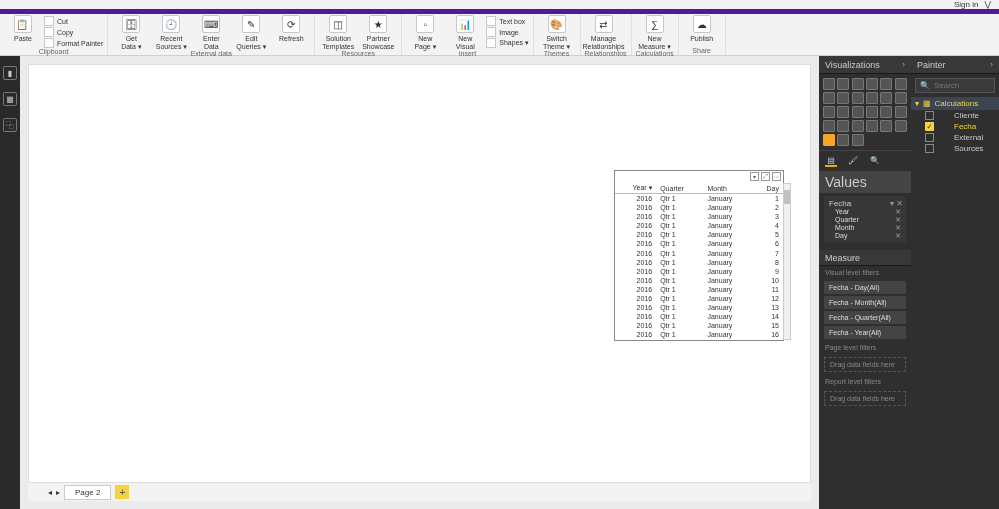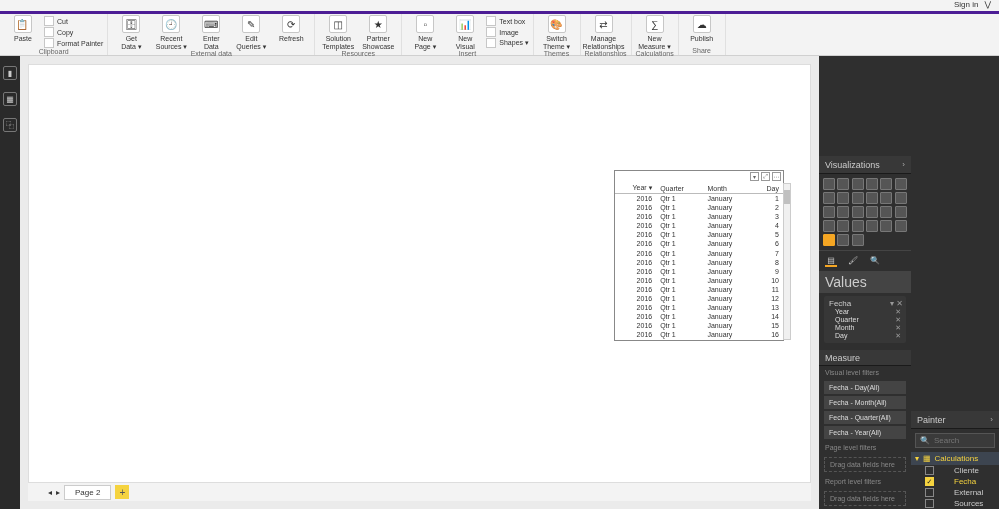--- a/index.html
+++ b/index.html
@@ -1,20 +1,20 @@
 <!DOCTYPE html>
 <html><head>
 <meta charset="utf-8">
 <style>
 * { margin: 0; padding: 0; box-sizing: border-box; font-family: "Segoe UI", Arial, sans-serif; }
 body { width: 999px; height: 509px; background: #fff; overflow: hidden; font-size: 10px; }
 .app { display: flex; flex-direction: column; height: 100%; }
 
 
-.menubar { height: 14px; background: #f3f3f3; border-bottom: 3px solid #4c1d95; display: flex; align-items: flex-start; font-size: 8px; color: #333; padding-left: 4px; gap: 14px; }
+.menubar { height: 14px; background: #f3f3f3; border-bottom: 5px solid #4c1d95; display: flex; align-items: flex-start; font-size: 8px; color: #333; padding-left: 4px; gap: 14px; }
 .menubar-r { margin-left: auto; margin-right: 8px; display:flex; gap:6px;}
 
 
 .ribbon { height: 42px; background: #f3f3f3; border-bottom: 1px solid #d0d0d0; display: flex; }
 .ribbon-group { border-right: 1px solid #e0e0e0; padding: 0 4px; display: flex; flex-direction: column; justify-content: space-between; }
 .ribbon-group-items { display: flex; align-items: flex-start; gap: 2px; height: 100%; padding-top: 1px; }
 .ribbon-group-label { height: 10px; font-size: 7px; color: #666; text-align: center; }
 .ribbon-big { display: flex; flex-direction: column; align-items: center; justify-content: flex-start; width: 38px; font-size: 7px; color: #333; text-align: center; line-height: 1.1; cursor: pointer; }
 .ribbon-big .ico { width: 18px; height: 18px; margin-bottom: 2px; background: #fff; border: 1px solid #c7c7c7; border-radius: 2px; display:flex; align-items:center; justify-content:center; font-size:10px;}
 .ribbon-small-stack { display: flex; flex-direction: column; gap: 1px; font-size: 7px; color: #333; padding-top:1px;}
@@ -36,21 +36,21 @@
 .visual-header { height:12px; display:flex; justify-content:flex-end; padding:1px 2px; gap:2px; }
 .visual-header .vi { width:9px;height:9px;border:1px solid #999;font-size:6px;display:flex;align-items:center;justify-content:center;color:#666; cursor:pointer;}
 table.data { width: 100%; border-collapse: collapse; font-size: 7px; color: #333; }
 table.data th { text-align: right; padding: 1px 4px; border-bottom: 1px solid #bbb; font-weight: normal; color:#333; font-size:7px;}
 table.data th.l, table.data td.l { text-align:left; }
 table.data td { text-align: right; padding: 0 4px; line-height: 1.3; }
 .scroll-ind { position:absolute; right:-8px; top:12px; bottom:0; width:8px; background:#f0f0f0; border:1px solid #ccc;}
 .scroll-thumb { position:absolute; left:0; right:0; top:6px; height:14px; background:#c0c0c0;}
 
 
-.pane { width: 92px; background: #2f2f2f; color: #ccc; display: flex; flex-direction: column; font-size: 8px; justify-content: flex-end; }
+.pane { width: 92px; background: #2f2f2f; color: #ccc; display: flex; flex-direction: column; font-size: 8px; }
 .pane-title { height: 18px; background: #383838; display: flex; align-items: center; justify-content:space-between; padding: 0 6px; font-size: 9px; border-bottom:1px solid #1a1a1a; cursor:pointer;}
 .pane-title .chev { font-size:8px; color:#aaa;}
 .viz-grid { display: grid; grid-template-columns: repeat(6, 1fr); gap: 2px; padding: 4px; }
 .viz-icon { width: 12px; height: 12px; background: #555; border: 1px solid #777; border-radius: 1px; cursor:pointer;}
 .viz-icon.sel { background:#f5a623; border-color:#f5a623;}
 .tool-row { display:flex; gap:10px; padding:4px 6px; border-top:1px solid #444; }
 .tool-row .ti { width:12px;height:12px;border-bottom:2px solid transparent; cursor:pointer; display:flex;align-items:center;justify-content:center;color:#ccc;}
 .tool-row .ti.active { border-bottom-color:#f5a623;}
 .section-h { padding: 3px 6px; background:#444; font-size:14px; }
 .well { background:#373737; margin:3px 5px; padding:3px 5px; font-size:8px; color:#ccc; position:relative; border-radius:2px;}

